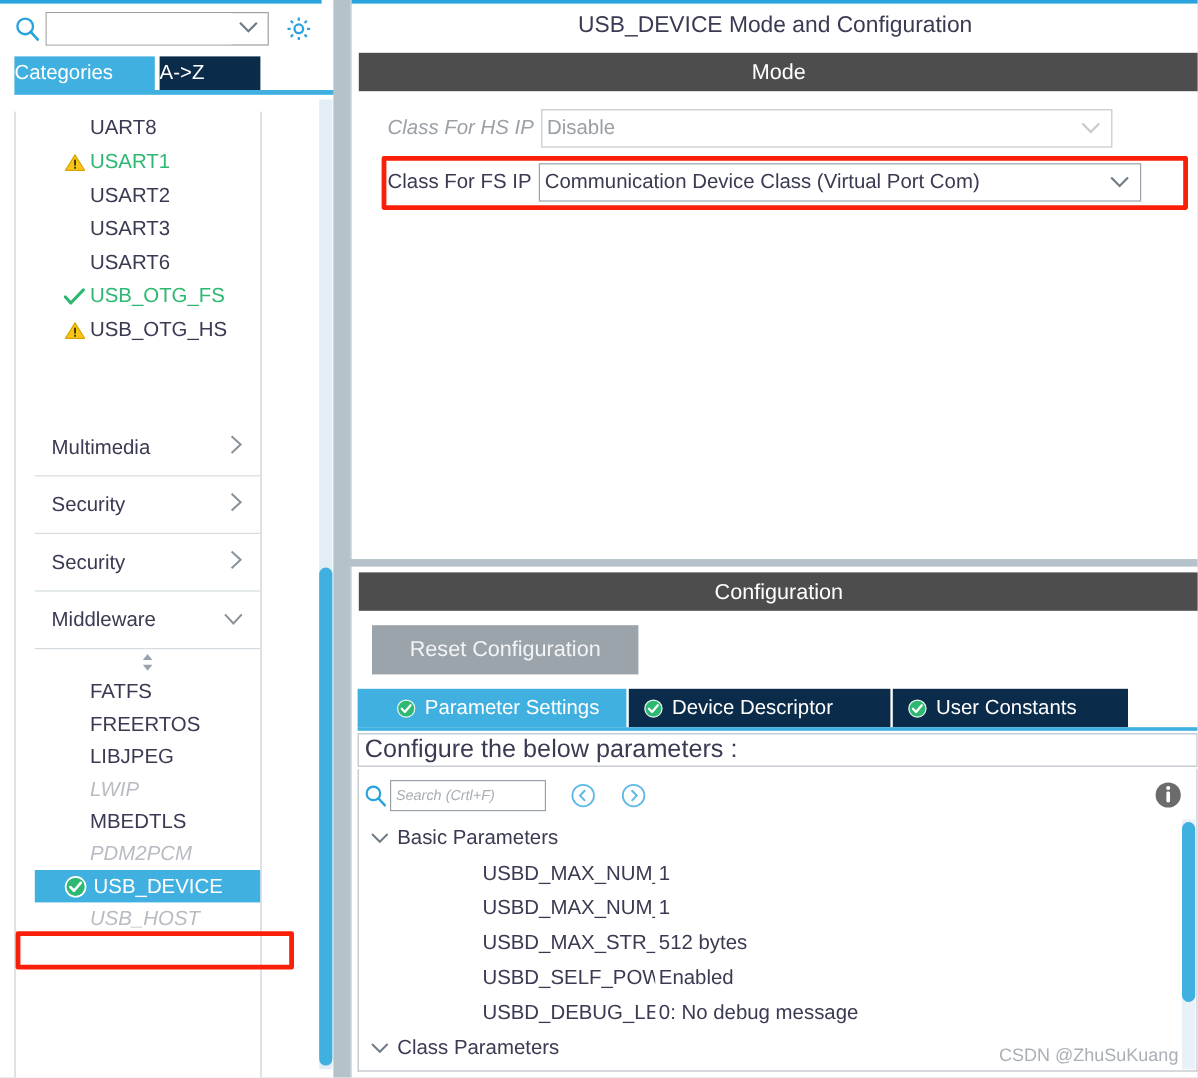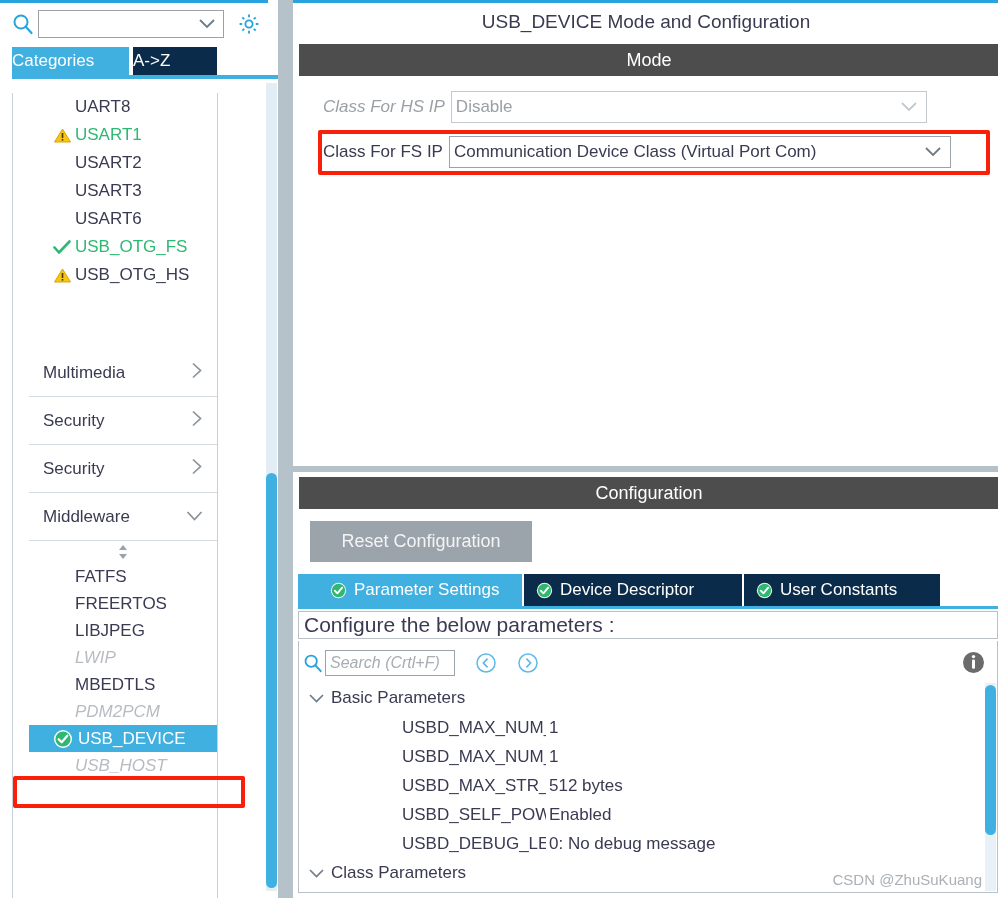--- a/index.html
+++ b/index.html
@@ -308,21 +308,21 @@
   }
   #search-row2 {
     position: absolute; left: 4px; top: 6px;
     height: 32px;
     display: flex; align-items: center;
   }
   #search-input {
     width: 130px; height: 26px;
     border: 1px solid #9aa3ab;
     background: #ffffff;
-    font-size: 16px;
+    font-size: 12px;
     font-style: italic;
     color: #a8adb3;
     padding-left: 4px;
     box-sizing: border-box;
     font-family: "Liberation Sans", sans-serif;
   }
   #search-input::placeholder { color: #a8adb3; font-style: italic; opacity: 1; }
   .nav-circle { margin-left: 20px; cursor: pointer; display:flex; align-items:center; }
   #info-icon {
     position: absolute; right: 12px; top: 10px;

